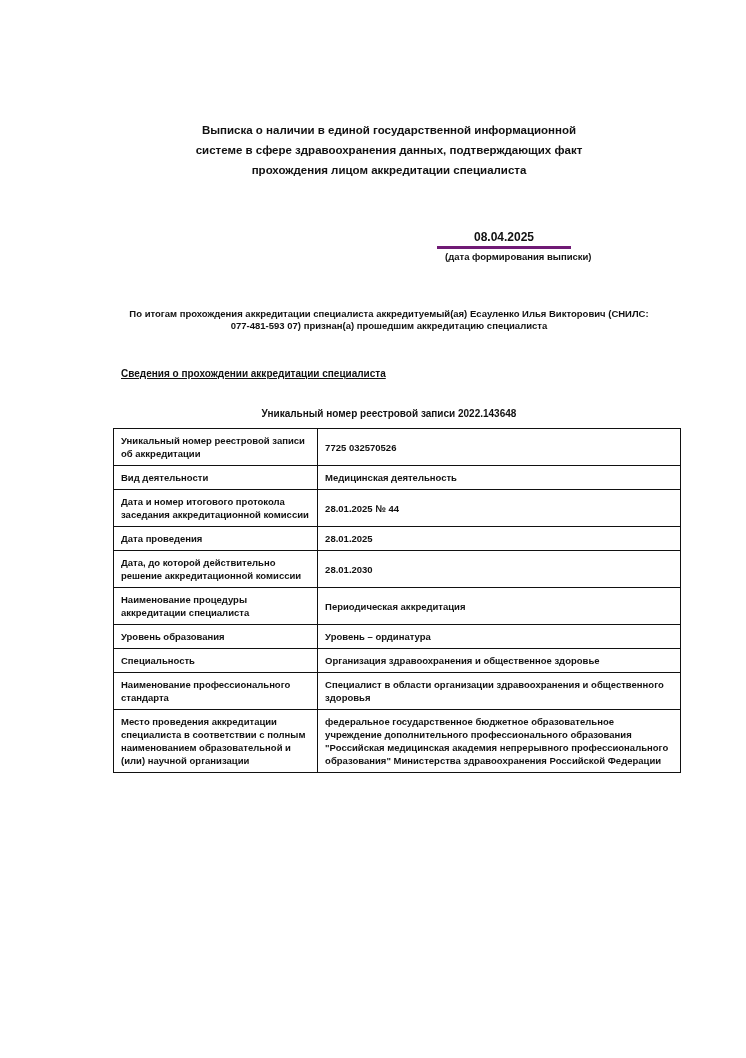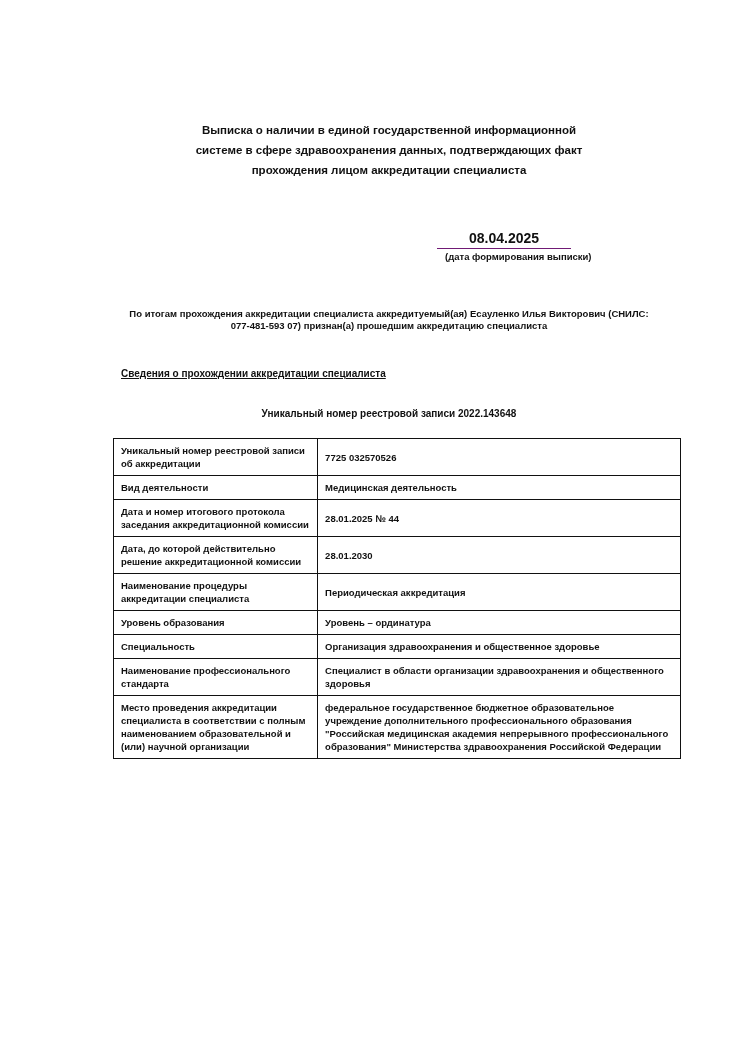--- a/index.html
+++ b/index.html
@@ -27,24 +27,24 @@
     font-weight: bold;
     line-height: 20px;
     text-align: center;
   }
   .date-block {
     width: 150px;
     margin: 26px 86px 0 auto;
     text-align: center;
   }
   .date-value {
-    font-size: 14px;
+    font-size: 12px;
     font-weight: bold;
     padding-bottom: 2px;
-    border-bottom: 1px solid #701a75;
+    border-bottom: 3px solid #701a75;
   }
   .date-caption {
     font-size: 9.5px;
     font-weight: bold;
     padding-top: 2px;
     white-space: nowrap;
   }
   .intro {
     margin-top: 22px;
     font-size: 9.5px;
@@ -59,21 +59,21 @@
     text-align: left;
     text-decoration: underline;
   }
   .registry-heading {
     margin-top: 13px;
     font-size: 10px;
     font-weight: bold;
     text-align: center;
   }
   table.acc-table {
-    margin-top: 11px;
+    margin-top: 1px;
     width: 568px;
     border-collapse: collapse;
     border-radius: 30px;
   }
   table.acc-table td {
     border: 1.4px solid #111111;
     font-size: 9.5px;
     font-weight: bold;
     line-height: 13px;
     vertical-align: middle;
@@ -115,20 +115,24 @@
         </tr>
         <tr>
           <td class="label">Вид деятельности</td>
           <td class="value">Медицинская деятельность</td>
         </tr>
         <tr>
           <td class="label">Дата и номер итогового протокола заседания аккредитационной комиссии</td>
           <td class="value">28.01.2025 № 44</td>
         </tr>
         <tr>
+          <td class="label">Дата проведения</td>
+          <td class="value">28.01.2025</td>
+        </tr>
+        <tr>
           <td class="label">Дата, до которой действительно решение аккредитационной комиссии</td>
           <td class="value">28.01.2030</td>
         </tr>
         <tr>
           <td class="label">Наименование процедуры аккредитации специалиста</td>
           <td class="value">Периодическая аккредитация</td>
         </tr>
         <tr>
           <td class="label">Уровень образования</td>
           <td class="value">Уровень – ординатура</td>

